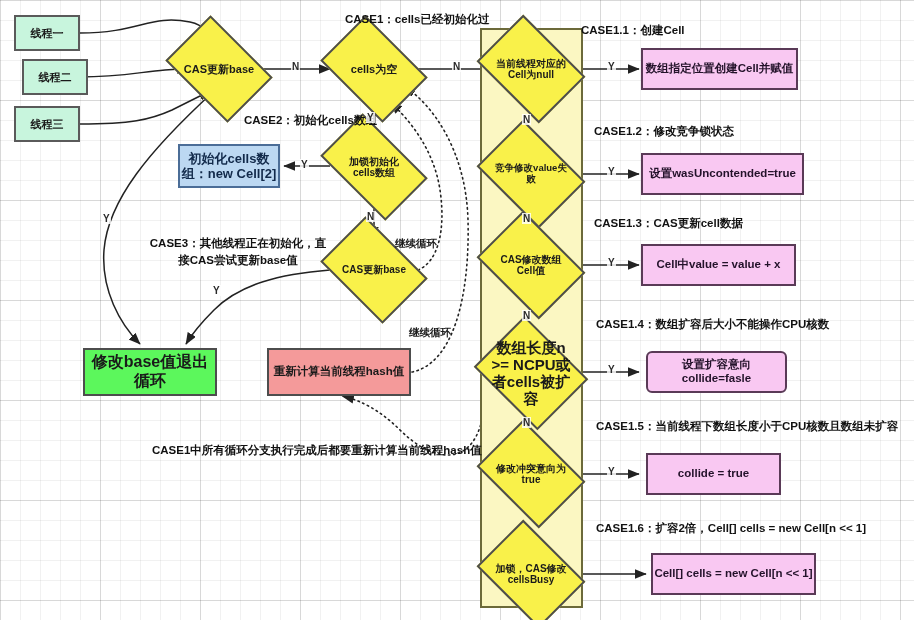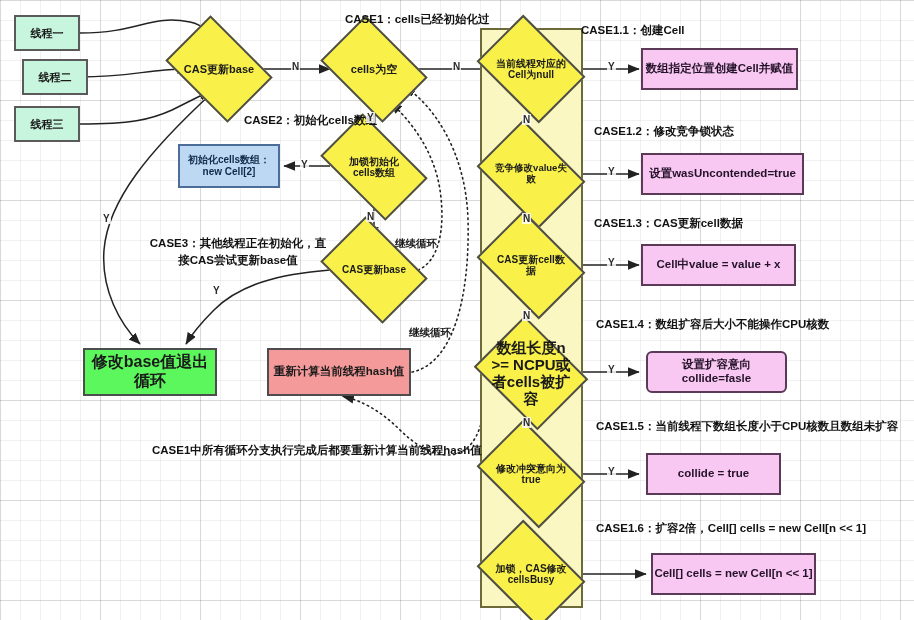--- a/index.html
+++ b/index.html
@@ -20,21 +20,21 @@
       linear-gradient(to bottom, rgba(0,0,0,0.10) 1px, transparent 1px);
     background-size:20px 20px,20px 20px,100px 100px,100px 100px;
     background-position:0 0,0 0,0 0,0 0;
   }
   svg.edges{position:absolute;left:0;top:0;width:914px;height:620px;pointer-events:none;}
 
   .node{position:absolute;box-sizing:border-box;display:flex;align-items:center;justify-content:center;
         text-align:center;font-weight:bold;color:#1a1a1a;line-height:1.18;}
   .rectnode{border:2px solid #555555;}
   .thread{background:#c8f5dd;border-color:#5a5a5a;font-size:11px;}
-  .bluebox{background:#bcd8f2;border-color:#4b6d97;font-size:10px;color:#11294a;}
+  .bluebox{background:#bcd8f2;border-color:#4b6d97;font-size:13px;color:#11294a;}
   .greenbox{background:#5cf75c;border-color:#4d4d4d;font-size:16px;}
   .redbox{background:#f49a9a;border-color:#4d4d4d;font-size:11.5px;}
   .pinkbox{background:#f9c8f2;border-color:#5a3a57;font-size:11.5px;color:#23122a;}
 
   .diamond{position:absolute;display:flex;align-items:center;justify-content:center;
            text-align:center;font-weight:bold;font-size:11px;color:#1a1a1a;line-height:1.15;}
   .diamond .dshape{position:absolute;left:0;top:0;width:100%;height:100%;
            background:#f9f14a;border:2px solid #4d4d4d;
            transform:rotate(45deg);box-sizing:border-box;}
   .diamond .dtext{position:relative;z-index:2;padding:0 2px;}
@@ -148,21 +148,21 @@
     <span class="dtext" style="font-size:10px;width:72px;">当前线程对应的Cell为null</span>
   </div>
 
   <div class="diamond" style="left:487px;top:141px;width:88px;height:66px;">
     <span class="dshape"></span>
     <span class="dtext" style="font-size:9.5px;width:80px;">竞争修改value失败</span>
   </div>
 
   <div class="diamond" style="left:487px;top:232px;width:88px;height:66px;">
     <span class="dshape"></span>
-    <span class="dtext" style="font-size:10px;width:70px;">CAS更新cell数据</span>
+    <span class="dtext" style="font-size:10px;width:70px;">CAS修改数组Cell值</span>
   </div>
 
   <div class="diamond" style="left:486px;top:337px;width:90px;height:72px;">
     <span class="dshape"></span>
     <span class="dtext" style="font-size:15px;width:82px;">数组长度n &gt;= NCPU或者cells被扩容</span>
   </div>
 
   <div class="diamond" style="left:487px;top:441px;width:88px;height:66px;">
     <span class="dshape"></span>
     <span class="dtext" style="font-size:10px;width:74px;">修改冲突意向为true</span>

